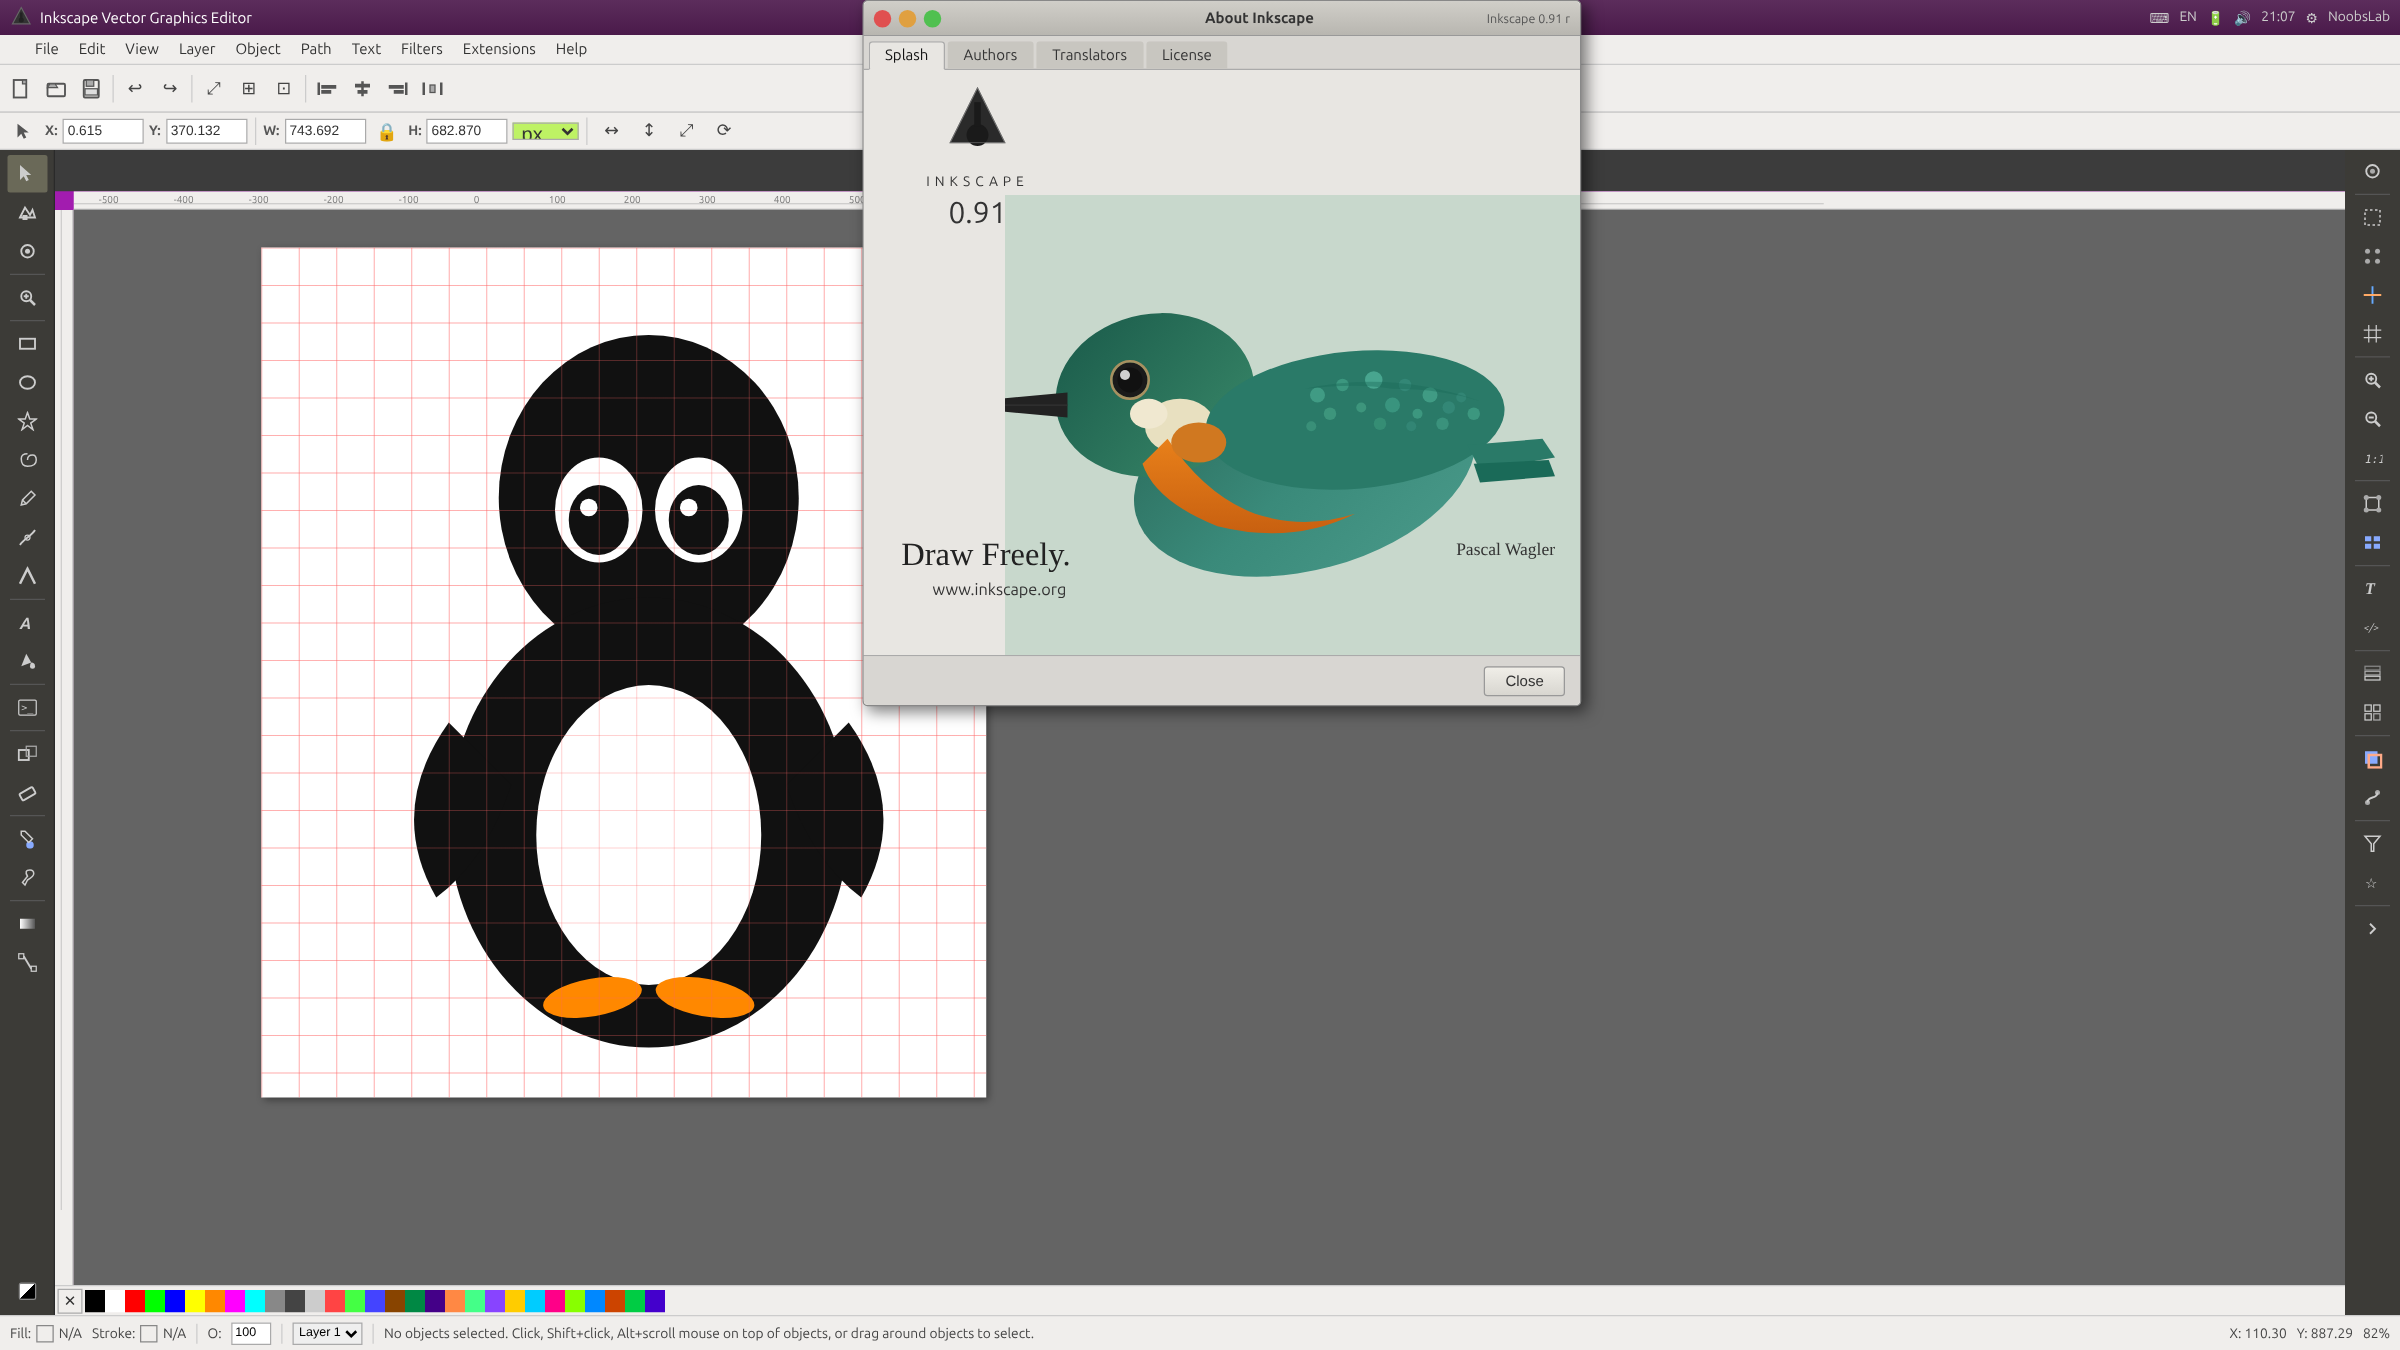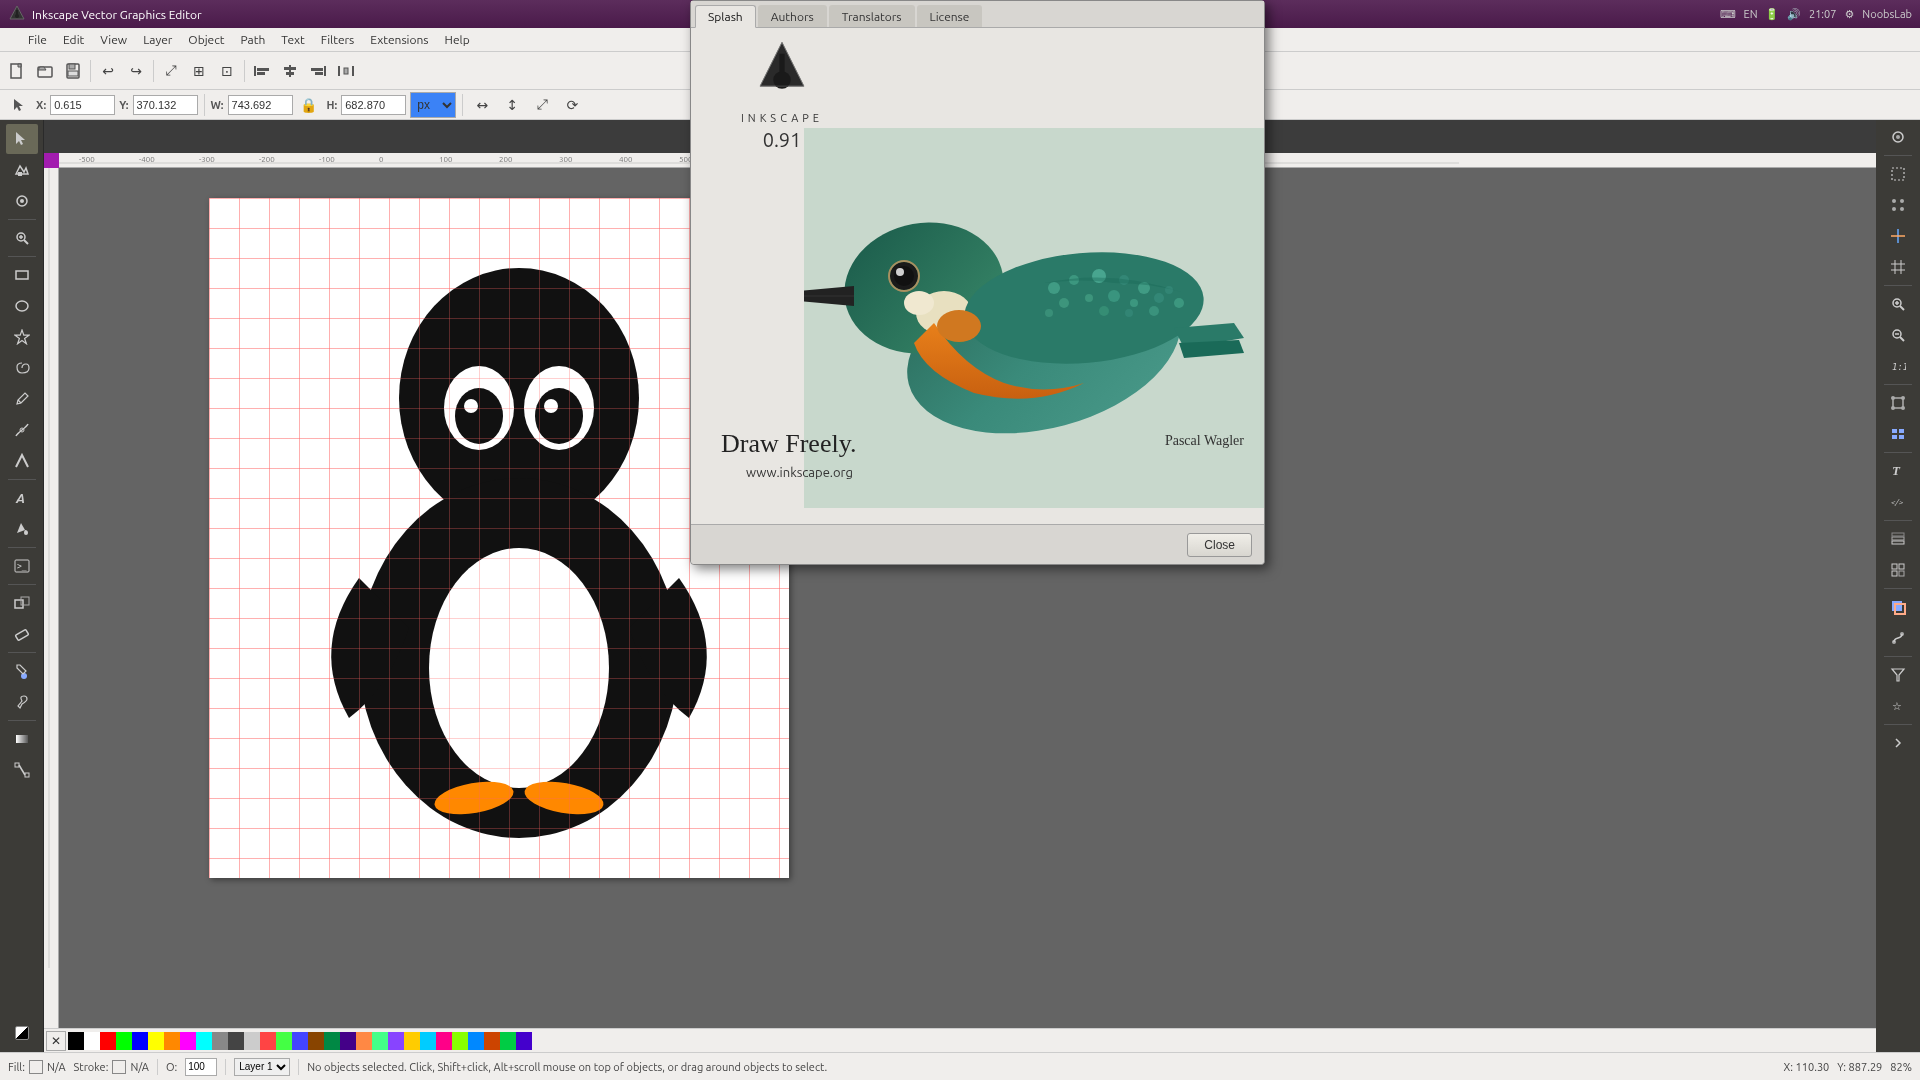--- a/index.html
+++ b/index.html
@@ -81,24 +81,24 @@
       border-radius: 2px;
       color: #444;
     }
     .toolbar-separator {
       width: 1px;
       height: 22px;
       background: #ccc;
       margin: 0 2px;
     }
     .toolbar-combo {
-      height: 26px;
+      height: 14px;
       border: 1px solid #aaa;
-      background: #3b82f6;
-      font-size: 12px;
+      background: #bef264;
+      font-size: 16px;
       color: #333;
       padding: 0 2px;
     }
 
     
     #coord-bar {
       height: 30px;
       background: #f0eeec;
       display: flex;
       align-items: center;
@@ -302,21 +302,21 @@
       width: 70px;
       height: 70px;
     }
     .inkscape-wordmark {
       font-size: 11px;
       letter-spacing: 4px;
       color: #333;
       margin-top: 4px;
     }
     .inkscape-version {
-      font-size: 20px;
+      font-size: 24px;
       color: #333;
       margin-top: 4px;
     }
 
     
     #kingfisher-area {
       position: absolute;
       right: 0;
       top: 0;
       width: 100%;
@@ -1013,20 +1013,27 @@
     <option>Layer 1</option>
   </select>
   <div style="width:1px;height:16px;background:#ccc;"></div>
   <span id="status-message">No objects selected. Click, Shift+click, Alt+scroll mouse on top of objects, or drag around objects to select.</span>
   <span>X: 110.30</span>
   <span>Y: 887.29</span>
   <span>82%</span>
 </div>
 
 <div id="about-dialog">
+  <div id="about-titlebar">
+    <div class="dialog-btn close"></div>
+    <div class="dialog-btn min"></div>
+    <div class="dialog-btn max"></div>
+    <span class="dialog-title">About Inkscape</span>
+    <span id="about-version-line">Inkscape 0.91 r</span>
+  </div>
 
   <div id="about-tabs">
     <div class="about-tab active">Splash</div>
     <div class="about-tab">Authors</div>
     <div class="about-tab">Translators</div>
     <div class="about-tab">License</div>
   </div>
 
   <div id="about-content">
 

